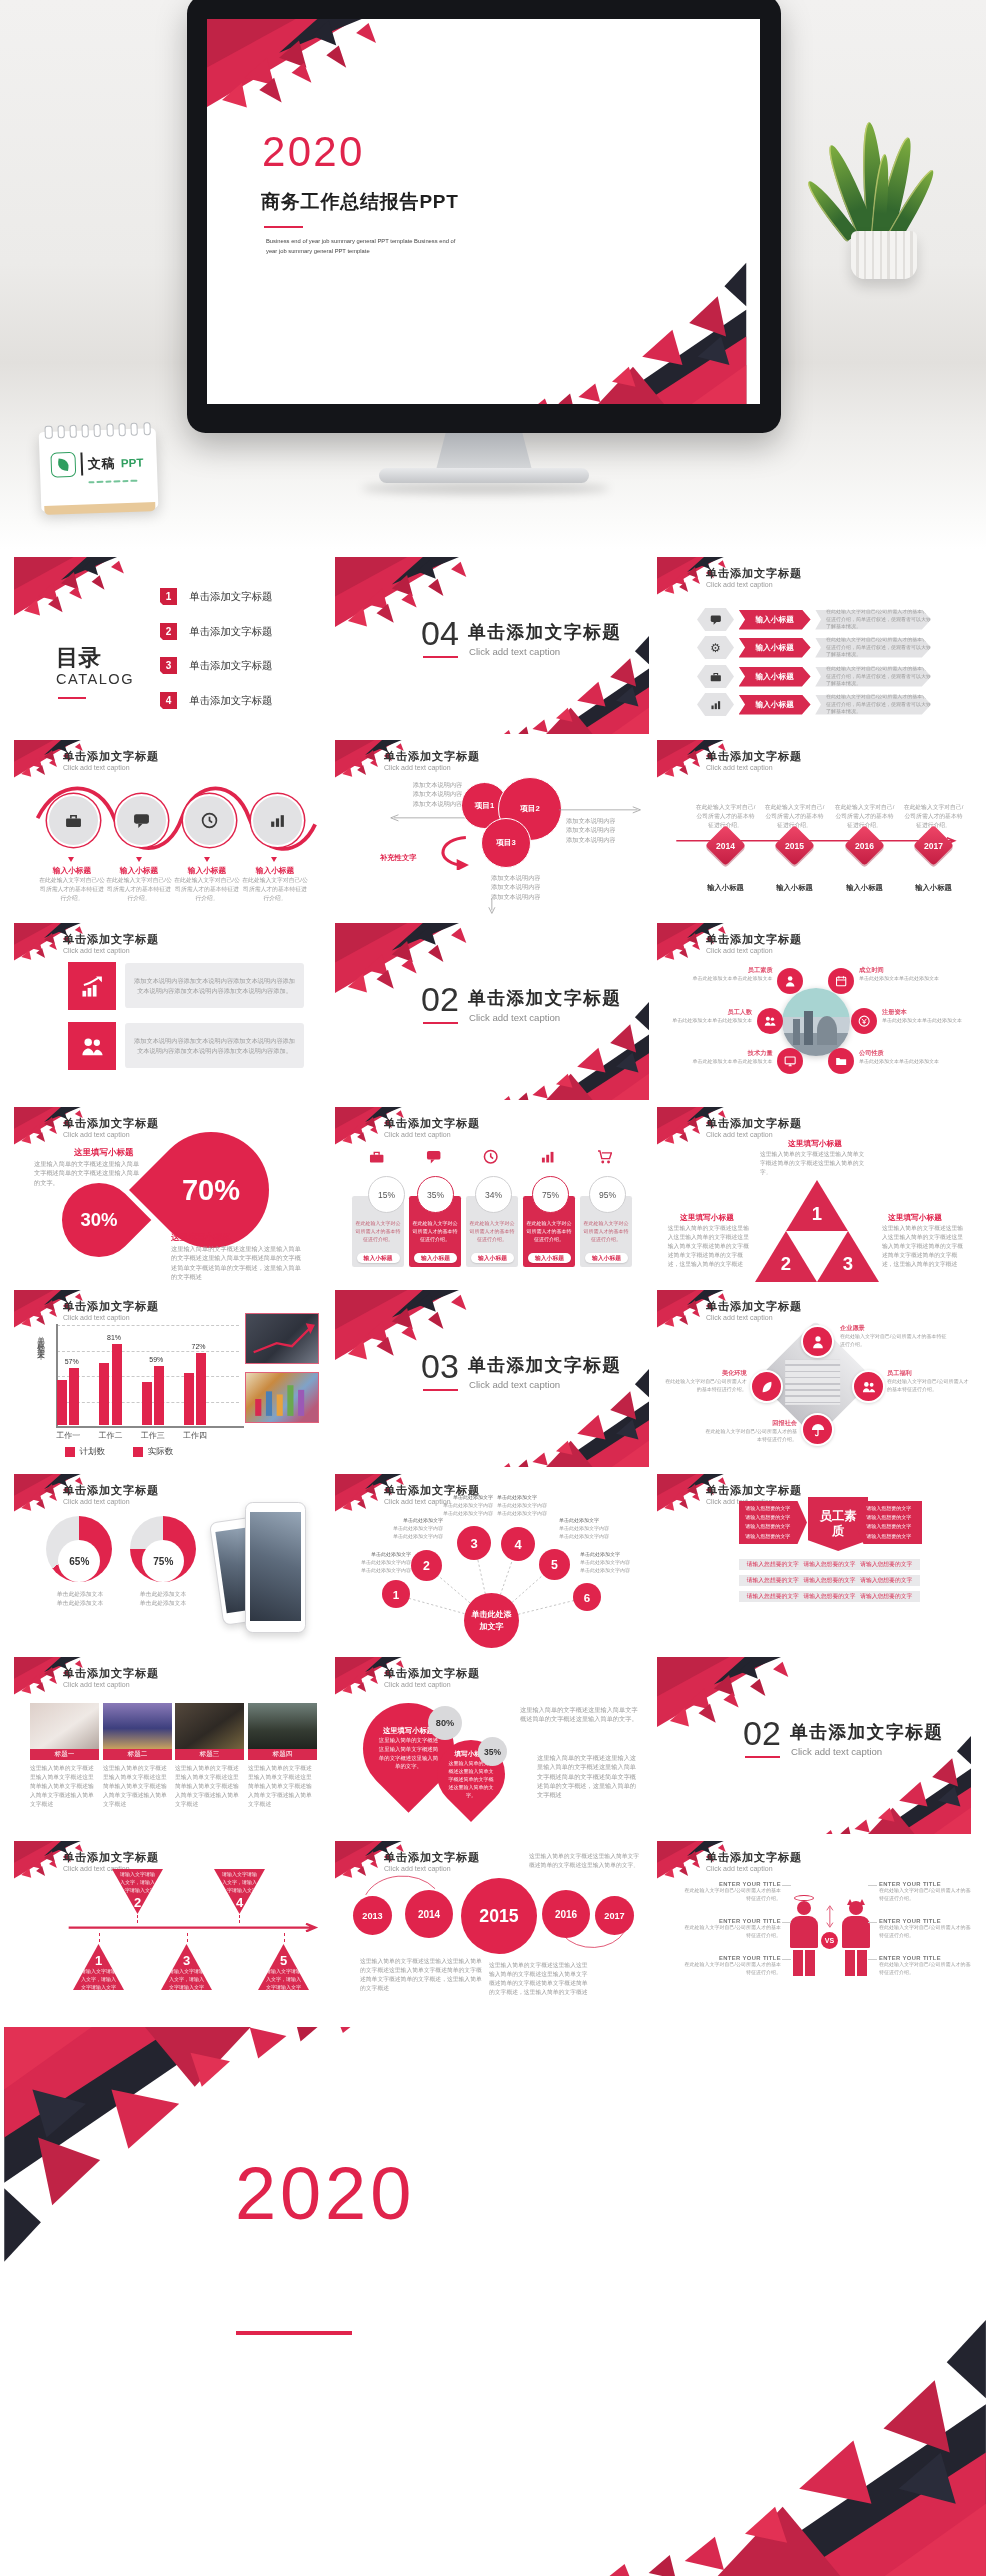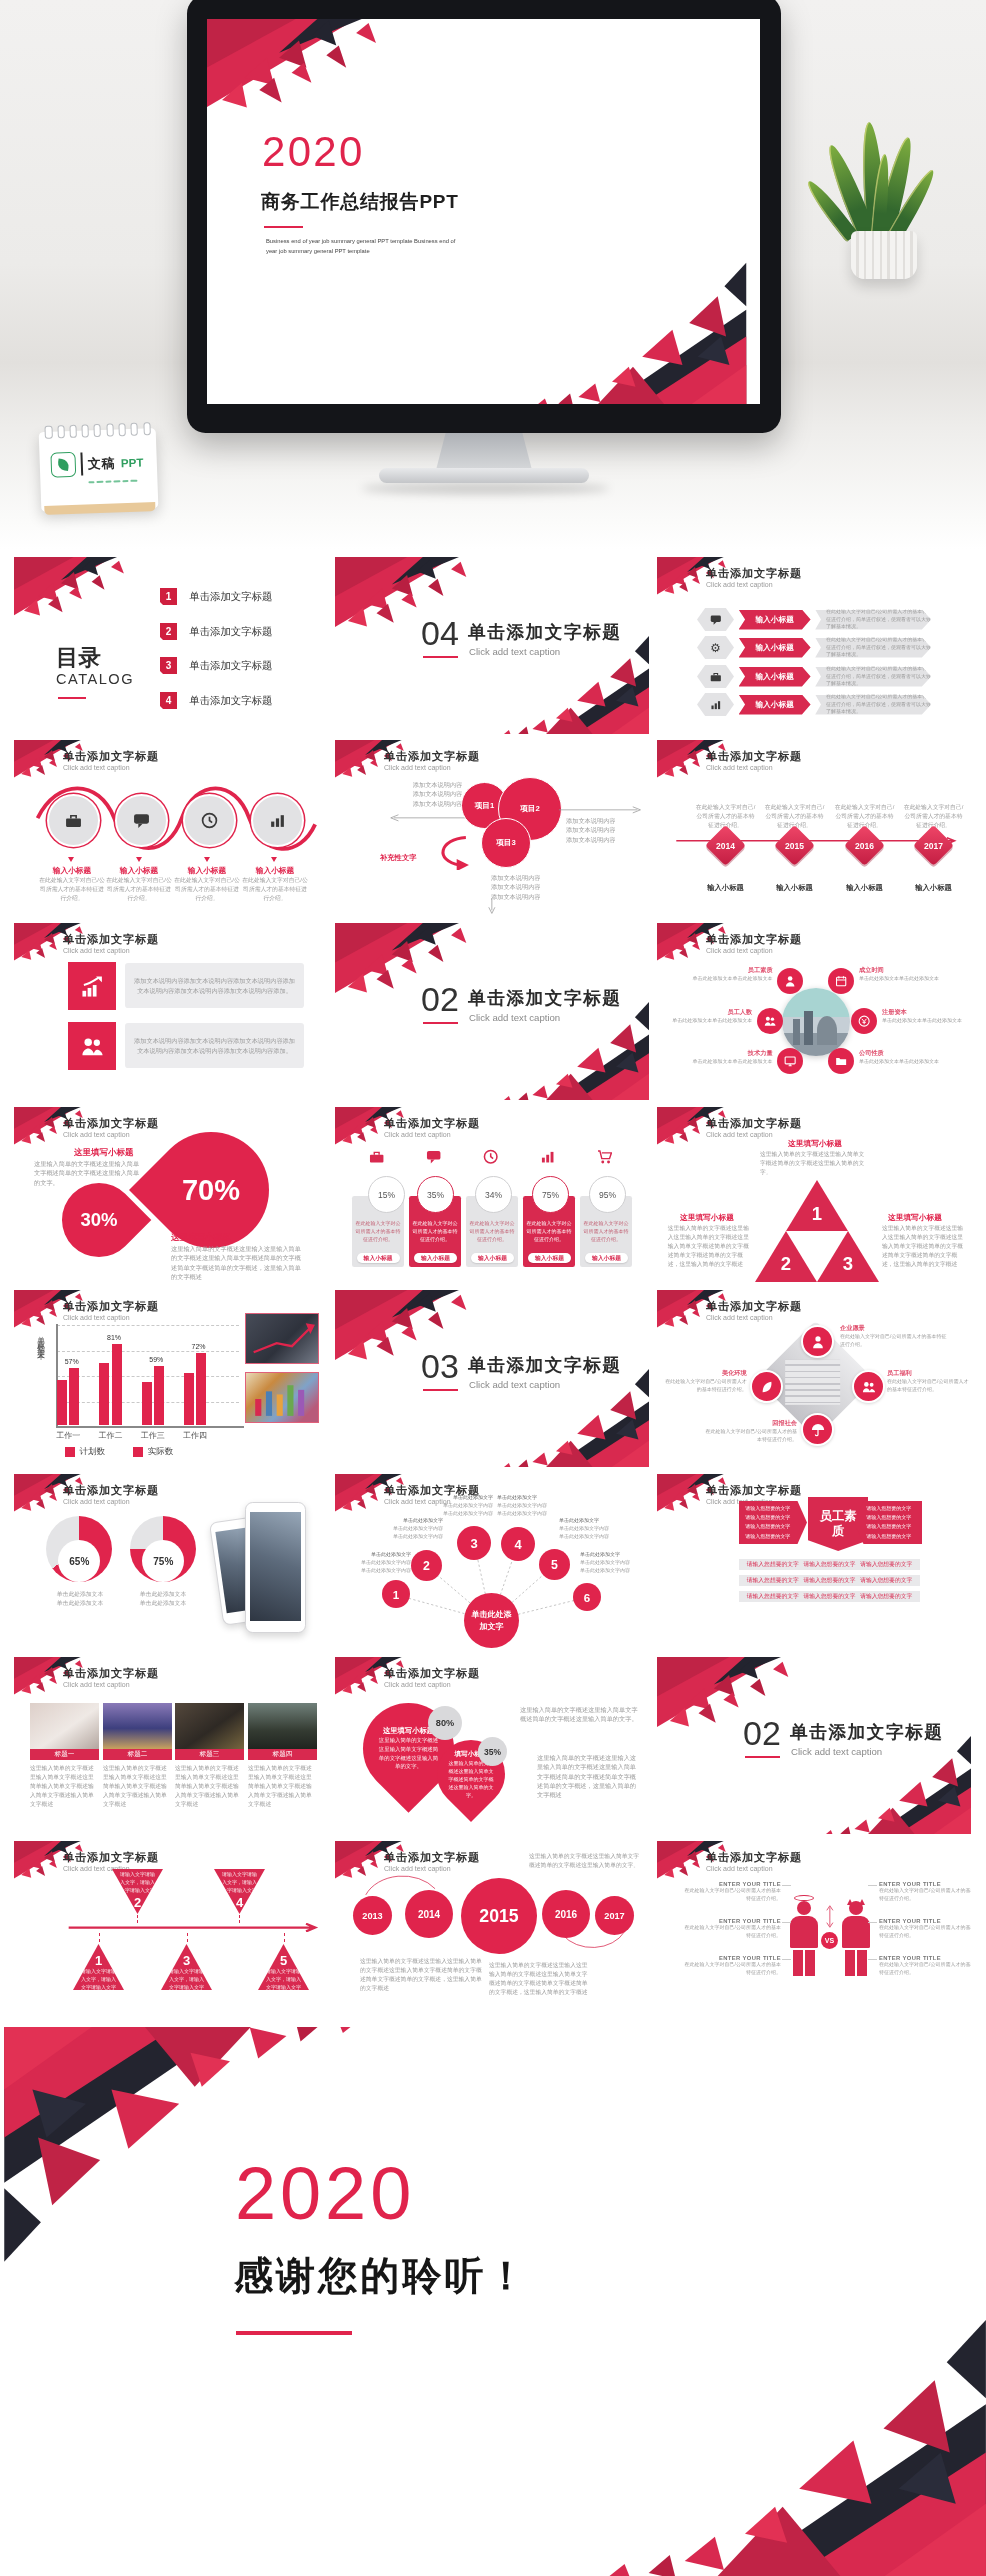--- a/index.html
+++ b/index.html
@@ -1164,17 +1164,16 @@
 
   <div class="abs" style="left:0;top:2027px;width:987px;height:549px;background:#fff;overflow:hidden">
     <svg class="abs" style="left:-6.2px;top:-7.7px;width:472px;height:254px;transform:rotate(180deg)" viewBox="0 0 612 330" width="472" height="254">
         <use href="#cluster"></use>
       </svg>
     <svg class="abs" style="right:-3.1px;bottom:-3.1px;width:490px;height:271px" viewBox="0 0 636 352" width="490" height="271">
         <use href="#cluster"></use>
       </svg>
   </div>
   <div id="closing-year">2020</div>
-  <div id="closing-title">感谢您的聆听！</div>
   <div id="closing-line"></div>
 
 </div>
 
 
 </body></html>

